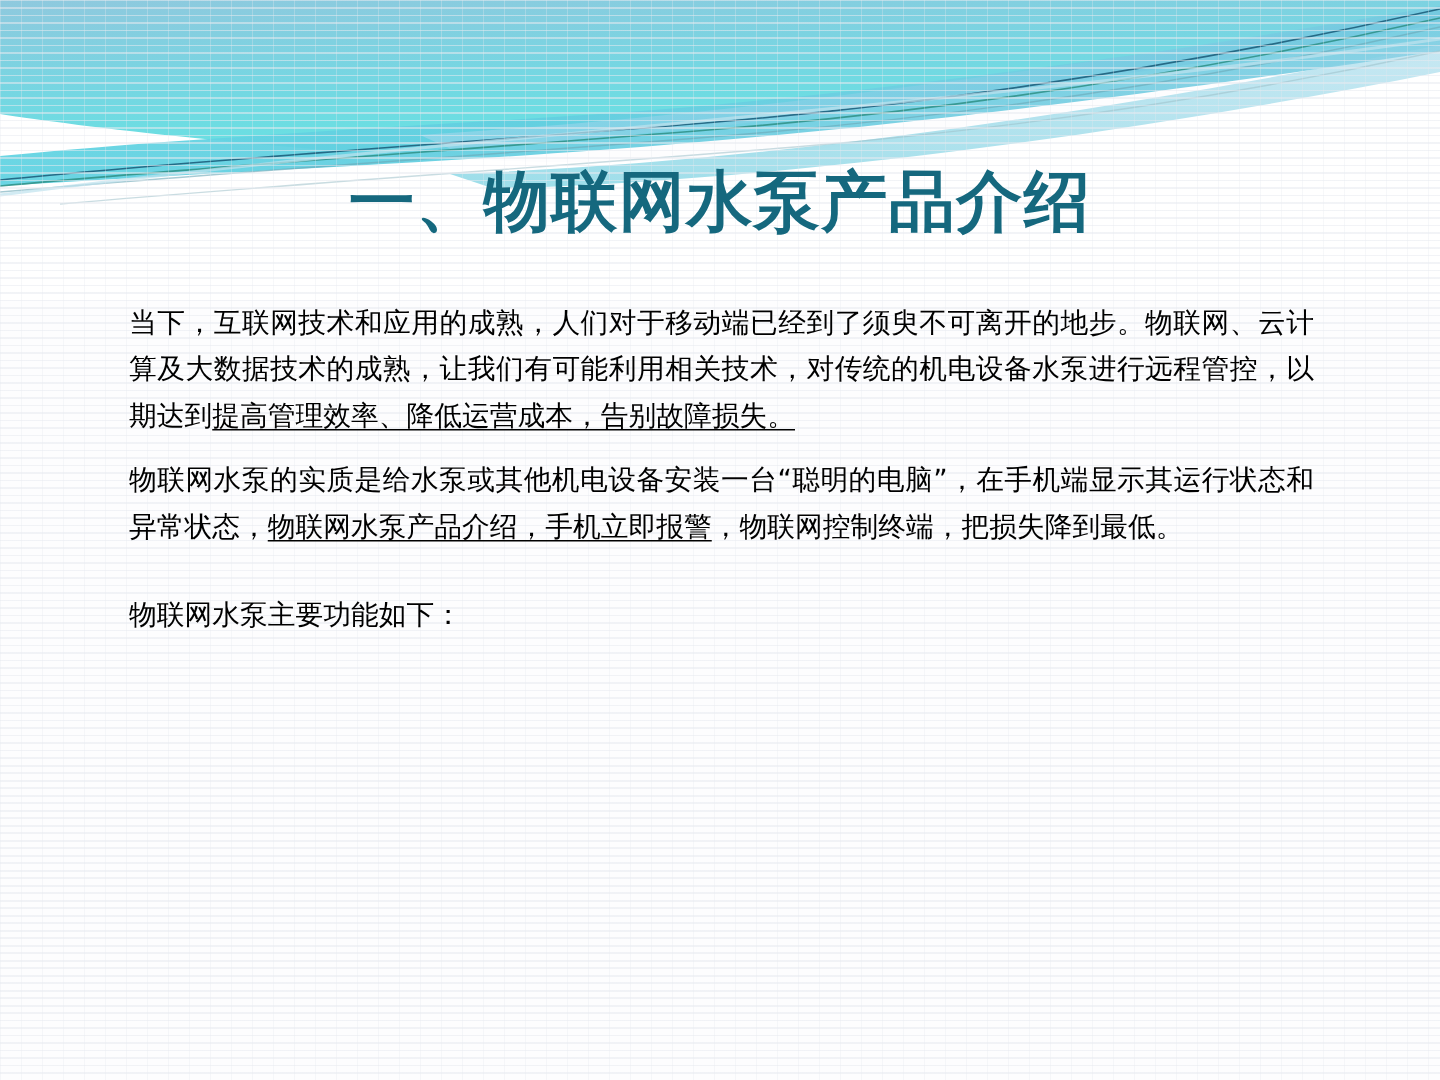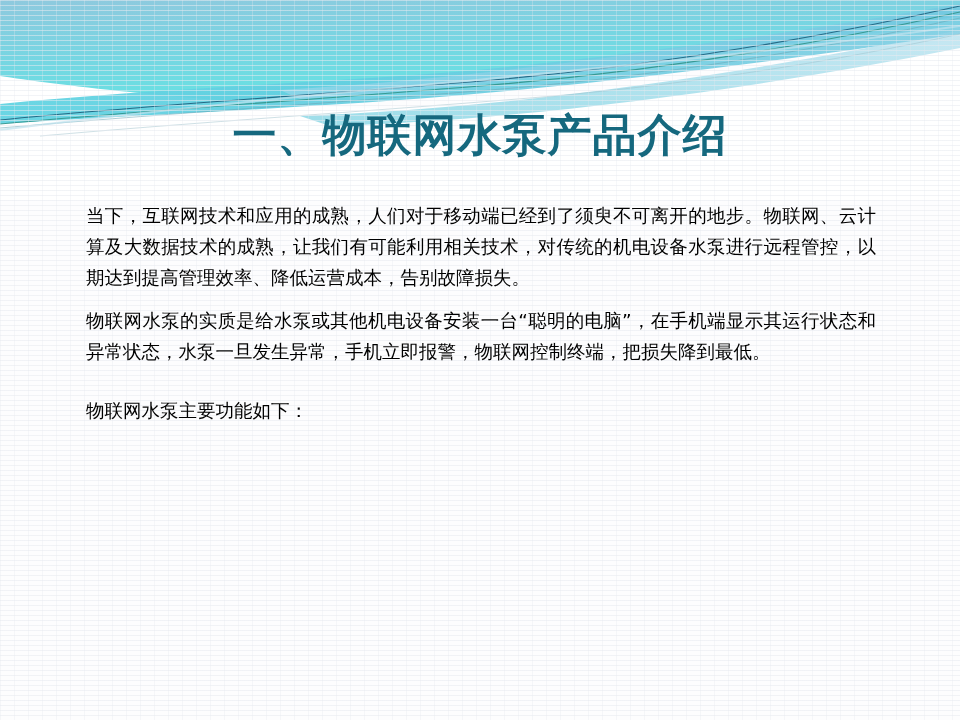--- a/index.html
+++ b/index.html
@@ -85,21 +85,21 @@
     font-size: 18.5px;
     line-height: 31px;
     color: #000000;
     text-align: justify;
     text-justify: inter-ideograph;
     margin: 0 0 12px 0;
     letter-spacing: 0px;
   }
   .para:last-child { margin-bottom: 0; margin-top: 28px; }
 
-  .u { text-underline-offset: 3px; }
+  .u { text-decoration: underline; text-underline-offset: 3px; }
 </style>
 </head>
 <body>
 
 <div id="slide">
 
   <svg id="header-wave" viewBox="0 0 960 200" preserveAspectRatio="none" xmlns="http://www.w3.org/2000/svg">
     <defs>
       <linearGradient id="gradMain" x1="0" y1="0" x2="0.35" y2="1">
         <stop offset="0%" stop-color="#8fc9de"></stop>
@@ -138,18 +138,18 @@
 
     <path d="M0,130 C200,104 420,86 640,64 C790,49 890,36 960,26" fill="none" stroke="#bfe3ee" stroke-width="2" opacity="0.7"></path>
   </svg>
 
   <div id="title-block">
     <span id="slide-title">一、物联网水泵产品介绍</span>
   </div>
 
   <div id="body-text">
     <p class="para"><span>当下，互联网技术和应用的成熟，人们对于移动端已经到了须臾不可离开的地步。物联网、云计算及大数据技术的成熟，让我们有可能利用相关技术，对传统的机电设备水泵进行远程管控，以期达到</span><span class="u">提高管理效率、降低运营成本，告别故障损失。</span></p>
-    <p class="para"><span>物联网水泵的实质是给水泵或其他机电设备安装一台“聪明的电脑”，在手机端显示其运行状态和异常状态，</span><span class="u">水泵一旦发生异常，手机立即报警</span><span>，物联网控制终端，把损失降到最低。</span></p>
+    <p class="para"><span>物联网水泵的实质是给水泵或其他机电设备安装一台“聪明的电脑”，在手机端显示其运行状态和异常状态，</span><span class="u">物联网水泵产品介绍，手机立即报警</span><span>，物联网控制终端，把损失降到最低。</span></p>
     <p class="para"><span>物联网水泵主要功能如下：</span></p>
   </div>
 
   <div id="texture"></div>
 </div>
 
 </body></html>

